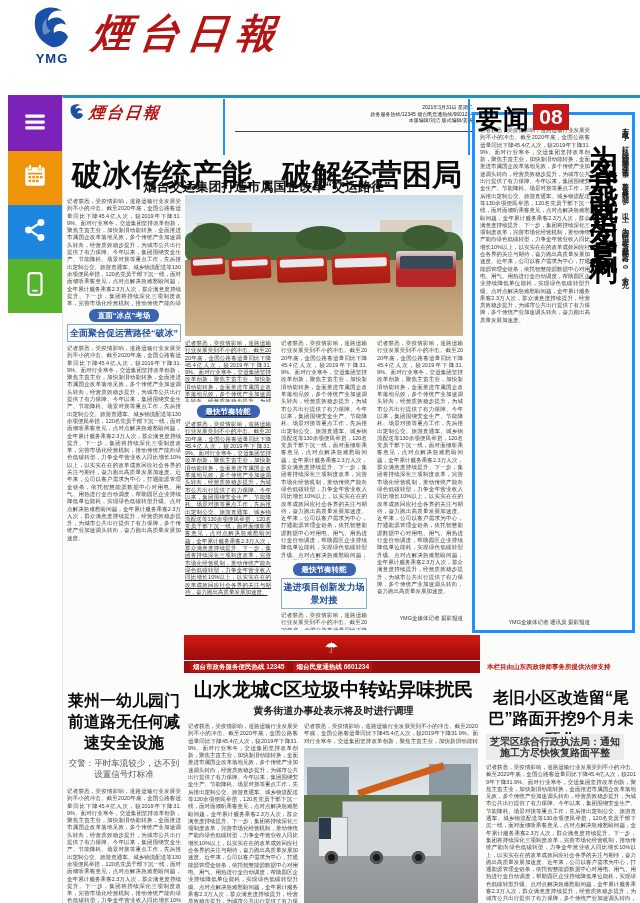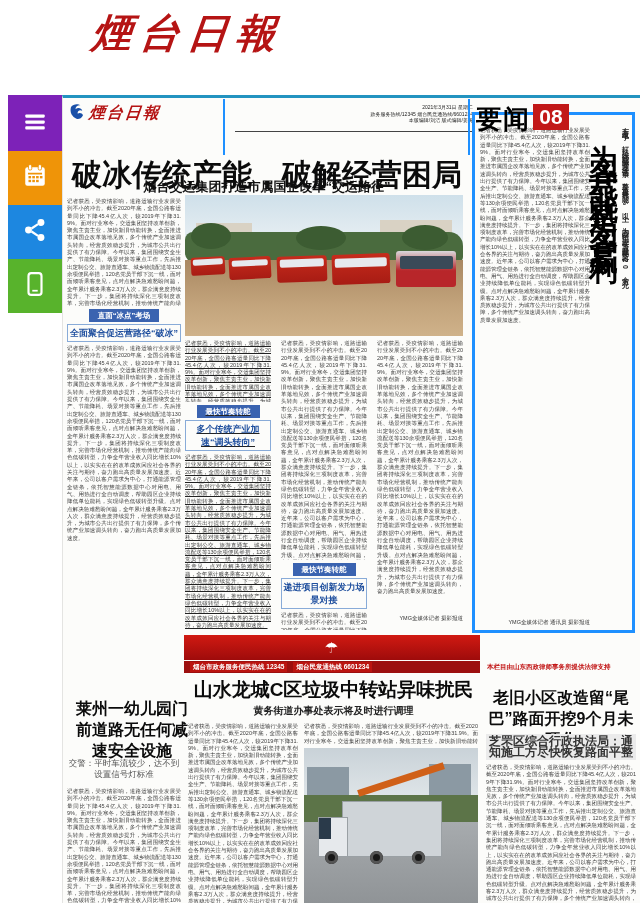--- a/index.html
+++ b/index.html
@@ -40,21 +40,21 @@
        font-size:13px;font-weight:bold;color:#111;}
   .t{font-size:5.5px;line-height:7.3px;color:#3c3c3c;text-align:justify;
        word-break:break-all;overflow:hidden;}
   .colL{position:absolute;left:4px;top:100px;width:114px;height:430px;overflow:hidden;}
   .photo-bus{position:absolute;left:122px;top:97px;width:278px;height:141px;overflow:hidden;}
   .c1{position:absolute;left:122px;top:242px;width:86px;height:290px;overflow:hidden;text-decoration:underline;}
   .c2{position:absolute;left:218px;top:242px;width:86px;height:290px;overflow:hidden;}
   .c3{position:absolute;left:314px;top:242px;width:86px;height:290px;overflow:hidden;}
   .sec{margin:3px 0;}
   .sec-pill{display:block;margin:0 auto;width:max-content;max-width:95%;background:#3a63b0;
-       color:#fff;font-size:7.5px;font-weight:bold;padding:1.5px 9px;border-radius:0;text-align:center;}
+       color:#fff;font-size:7.5px;font-weight:bold;padding:1.5px 9px;border-radius:6px;text-align:center;}
   .sec-line{margin-top:2px;border:1px solid #88abd8;color:#1f4f9e;font-size:9px;
        font-weight:bold;text-align:center;padding:1.5px 1px;}
   .byline{font-size:5.5px;color:#333;text-align:right;margin-top:3px;}
   
   .featured{position:absolute;left:409px;top:14px;width:163px;height:521px;
        border:3px solid #1e90ff;box-sizing:border-box;background:#fcfcfa;cursor:pointer;}
   .feat-text{position:absolute;left:5px;top:12px;width:110px;height:468px;overflow:hidden;}
   .feat-by{position:absolute;left:5px;bottom:4px;width:110px;font-size:5.5px;color:#333;text-align:right;}
   .feat-vert{position:absolute;right:2px;top:6px;height:500px;writing-mode:vertical-rl;}
   .feat-kicker{font-size:7px;letter-spacing:2.5px;color:#222;font-weight:bold;padding-left:2px;}
@@ -76,22 +76,22 @@
   .bL-body{position:absolute;left:4px;top:690px;width:114px;height:116px;overflow:hidden;}
   .bM-head{position:absolute;left:124px;top:579px;width:293px;text-align:center;
        font-size:19px;font-weight:900;color:#0b0b0b;white-space:nowrap;}
   .bM-deck{position:absolute;left:124px;top:606px;width:293px;text-align:center;
        font-size:10px;font-weight:bold;color:#222;}
   .bM-colL{position:absolute;left:125px;top:625px;width:110px;height:182px;overflow:hidden;}
   .bM-mini{position:absolute;left:241px;top:625px;width:174px;height:22px;overflow:hidden;}
   .photo-truck{position:absolute;left:241px;top:650px;width:174px;height:157px;overflow:hidden;}
   .bR-head{position:absolute;left:421px;top:589px;width:154px;text-align:center;
        font-size:16px;line-height:21px;font-weight:900;color:#0b0b0b;}
-  .bR-deck{position:absolute;left:423px;top:636px;width:150px;background:#ebebeb;
-       font-size:12px;line-height:11px;font-weight:bold;text-align:center;color:#333;padding:2px 0;}
+  .bR-deck{position:absolute;left:423px;top:636px;width:138px;background:#ebebeb;
+       font-size:10px;line-height:11px;font-weight:bold;text-align:center;color:#333;padding:2px 0;}
   .bR-body{position:absolute;left:423px;top:666px;width:150px;height:141px;overflow:hidden;}
   
   .sky{position:absolute;left:0;top:0;width:100%;height:38%;background:linear-gradient(#cfe0ea,#ebf1f4);}
   .bldg{position:absolute;background:#d9d2c4;}
   .trees{position:absolute;left:0;top:26%;width:100%;height:22%;background:#4a6b3e;
        border-radius:8px 14px 6px 10px;}
   .tree-blob{position:absolute;border-radius:50%;background:#3c5c32;}
   .ground{position:absolute;left:0;bottom:0;width:100%;height:54%;
        background:linear-gradient(#a98862,#c3a47c 60%,#cfb28a);}
   .bus{position:absolute;background:linear-gradient(#c62b1c,#a81c14);border-radius:3px;}
@@ -108,20 +108,29 @@
   .tcab{position:absolute;left:8%;top:44%;width:16%;height:24%;background:#e6e9ec;
        border:1px solid #9aa0a4;}
   .tglass{position:absolute;left:0;top:0;width:45%;height:55%;background:#2a3a4a;}
   .wheel{position:absolute;bottom:26%;width:13px;height:13px;border-radius:50%;
        background:#181818;box-shadow:inset 0 0 0 3px #555;}
 </style>
 </head>
 <body>
 
 <header class="site-header">
+  <div class="logo-wrap">
+    <span>
+      <svg viewBox="0 0 48 44">
+          <path fill="#1a50a8" d="M24 42C10 36 4 24 8 10 14 2 26 0 34 6 28 4 20 8 20 16 26 10 36 12 38 20 32 16 24 20 26 28 30 24 38 26 40 32 36 40 30 43 24 42Z"></path>
+          <path fill="#fff" d="M16 30c-3-6-2-13 3-17-2 6 0 11 4 13-3 2-5 3-7 4z" opacity="0.35"></path>
+        </svg>
+    </span>
+    <div class="logo-ymg">YMG</div>
+  </div>
   <div class="masthead-cn">煙台日報</div>
 </header>
 
 <div class="side-btn" style="top:97px;background:#7d22b8;">
   <span>
     <svg viewBox="0 0 24 24">
         <g fill="#fff">
           <rect x="3" y="5" width="18" height="3" rx="1"></rect>
           <rect x="3" y="10.5" width="18" height="3" rx="1"></rect>
           <rect x="3" y="16" width="18" height="3" rx="1"></rect>
@@ -232,21 +241,20 @@
         </div>
       <div class="bus" style="left:76%;top:40%;width:60px;height:36px;background:linear-gradient(#d8d8dc,#b8262a 55%);">
           <div class="win" style="height:38%;background:#3a4a58;"></div>
         </div>
     </figure>
 
     <div class="c1">
       <div class="t" style="height:62px;">记者获悉，受疫情影响，道路运输行业发展受到不小的冲击。截至2020年底，全国公路客运量同比下降45.4亿人次，较2019年下降31.9%。面对行业寒冬，交运集团坚持改革创新，聚焦主责主业，加快新旧动能转换，全面推进市属国企改革落地见效，多个传统产业加速调头转向，经营质效稳步提升，为城市公共出行提供了有力保障。</div>
       <div class="sec">
         <span class="sec-pill">最快节奏转舵</span>
-        <div class="sec-line">多个传统产业加速“调头转向”</div>
       </div>
       <div class="t" style="height:182px;">记者获悉，受疫情影响，道路运输行业发展受到不小的冲击。截至2020年底，全国公路客运量同比下降45.4亿人次，较2019年下降31.9%。面对行业寒冬，交运集团坚持改革创新，聚焦主责主业，加快新旧动能转换，全面推进市属国企改革落地见效，多个传统产业加速调头转向，经营质效稳步提升，为城市公共出行提供了有力保障。今年以来，集团围绕安全生产、节能降耗、场景对接等重点工作，先后推出定制公交、旅游直通车、城乡物流配送等130余项便民举措，120名党员干部下沉一线，面对面倾听乘客意见，点对点解决急难愁盼问题，全年累计服务乘客2.3万人次，群众满意度持续提升。下一步，集团将持续深化三项制度改革，完善市场化经营机制，推动传统产能向绿色低碳转型，力争全年营业收入同比增长10%以上，以实实在在的改革成效回应社会各界的关注与期待，奋力跑出高质量发展加速度。</div>
     </div>
     <div class="c2">
       <div class="t" style="height:220px;">记者获悉，受疫情影响，道路运输行业发展受到不小的冲击。截至2020年底，全国公路客运量同比下降45.4亿人次，较2019年下降31.9%。面对行业寒冬，交运集团坚持改革创新，聚焦主责主业，加快新旧动能转换，全面推进市属国企改革落地见效，多个传统产业加速调头转向，经营质效稳步提升，为城市公共出行提供了有力保障。今年以来，集团围绕安全生产、节能降耗、场景对接等重点工作，先后推出定制公交、旅游直通车、城乡物流配送等130余项便民举措，120名党员干部下沉一线，面对面倾听乘客意见，点对点解决急难愁盼问题，全年累计服务乘客2.3万人次，群众满意度持续提升。下一步，集团将持续深化三项制度改革，完善市场化经营机制，推动传统产能向绿色低碳转型，力争全年营业收入同比增长10%以上，以实实在在的改革成效回应社会各界的关注与期待，奋力跑出高质量发展加速度。近年来，公司以客户需求为中心，打通能源管理全链条，依托智慧能源数据中心对用电、用气、用热进行全自动调度，帮助园区企业持续降低单位能耗，实现绿色低碳转型升级。点对点解决急难愁盼问题，全年累计服务乘客2.3万人次，群众满意度持续提升，经营质效稳步提升，为城市公共出行提供了有力保障，多个传统产业加速调头转向，奋力跑出高质量发展加速度。</div>
       <div class="sec">
         <span class="sec-pill">最快节奏转舵</span>
         <div class="sec-line">递进项目创新发力场景对接</div>
       </div>
       <div class="t" style="height:24px;">记者获悉，受疫情影响，道路运输行业发展受到不小的冲击。截至2020年底，全国公路客运量同比下降45.4亿人次，较2019年下降31.9%。面对行业寒冬，交运集团坚持改革创新，聚焦主责主业，加快新旧动能转换，全面推进市属国企改革落地见效，多个传统产业加速调头转向，经营质效稳步提升，为城市公共出行提供了有力保障。</div>
@@ -271,21 +279,21 @@
   <div class="banner">
     <span class="umb">☂</span>
   </div>
   <div class="strip">
     <span>烟台市政务服务便民热线 12345</span>
     <span>烟台民意通热线 6601234</span>
   </div>
   <div class="legal">本栏目由山东西政律师事务所提供法律支持</div>
 
   <article>
-    <h2 class="bL-head" style="margin:8px;">莱州一幼儿园门前道路无任何减速安全设施</h2>
+    <h2 class="bL-head" style="margin:0;">莱州一幼儿园门前道路无任何减速安全设施</h2>
     <div class="bL-deck">交警：平时车流较少，达不到设置信号灯标准</div>
     <div class="bL-body t">记者获悉，受疫情影响，道路运输行业发展受到不小的冲击。截至2020年底，全国公路客运量同比下降45.4亿人次，较2019年下降31.9%。面对行业寒冬，交运集团坚持改革创新，聚焦主责主业，加快新旧动能转换，全面推进市属国企改革落地见效，多个传统产业加速调头转向，经营质效稳步提升，为城市公共出行提供了有力保障。今年以来，集团围绕安全生产、节能降耗、场景对接等重点工作，先后推出定制公交、旅游直通车、城乡物流配送等130余项便民举措，120名党员干部下沉一线，面对面倾听乘客意见，点对点解决急难愁盼问题，全年累计服务乘客2.3万人次，群众满意度持续提升。下一步，集团将持续深化三项制度改革，完善市场化经营机制，推动传统产能向绿色低碳转型，力争全年营业收入同比增长10%以上，以实实在在的改革成效回应社会各界的关注与期待，奋力跑出高质量发展加速度。</div>
   </article>
 
   <article>
     <h2 class="bM-head" style="margin:0;">山水龙城C区垃圾中转站异味扰民</h2>
     <div class="bM-deck">黄务街道办事处表示将及时进行调理</div>
     <div class="bM-colL t">记者获悉，受疫情影响，道路运输行业发展受到不小的冲击。截至2020年底，全国公路客运量同比下降45.4亿人次，较2019年下降31.9%。面对行业寒冬，交运集团坚持改革创新，聚焦主责主业，加快新旧动能转换，全面推进市属国企改革落地见效，多个传统产业加速调头转向，经营质效稳步提升，为城市公共出行提供了有力保障。今年以来，集团围绕安全生产、节能降耗、场景对接等重点工作，先后推出定制公交、旅游直通车、城乡物流配送等130余项便民举措，120名党员干部下沉一线，面对面倾听乘客意见，点对点解决急难愁盼问题，全年累计服务乘客2.3万人次，群众满意度持续提升。下一步，集团将持续深化三项制度改革，完善市场化经营机制，推动传统产能向绿色低碳转型，力争全年营业收入同比增长10%以上，以实实在在的改革成效回应社会各界的关注与期待，奋力跑出高质量发展加速度。近年来，公司以客户需求为中心，打通能源管理全链条，依托智慧能源数据中心对用电、用气、用热进行全自动调度，帮助园区企业持续降低单位能耗，实现绿色低碳转型升级。点对点解决急难愁盼问题，全年累计服务乘客2.3万人次，群众满意度持续提升，经营质效稳步提升，为城市公共出行提供了有力保障，多个传统产业加速调头转向，奋力跑出高质量发展加速度。</div>
     <div class="bM-mini t">记者获悉，受疫情影响，道路运输行业发展受到不小的冲击。截至2020年底，全国公路客运量同比下降45.4亿人次，较2019年下降31.9%。面对行业寒冬，交运集团坚持改革创新，聚焦主责主业，加快新旧动能转换，全面推进市属国企改革落地见效，多个传统产业加速调头转向，经营质效稳步提升，为城市公共出行提供了有力保障。</div>
     <figure class="photo-truck" style="margin:0;">

